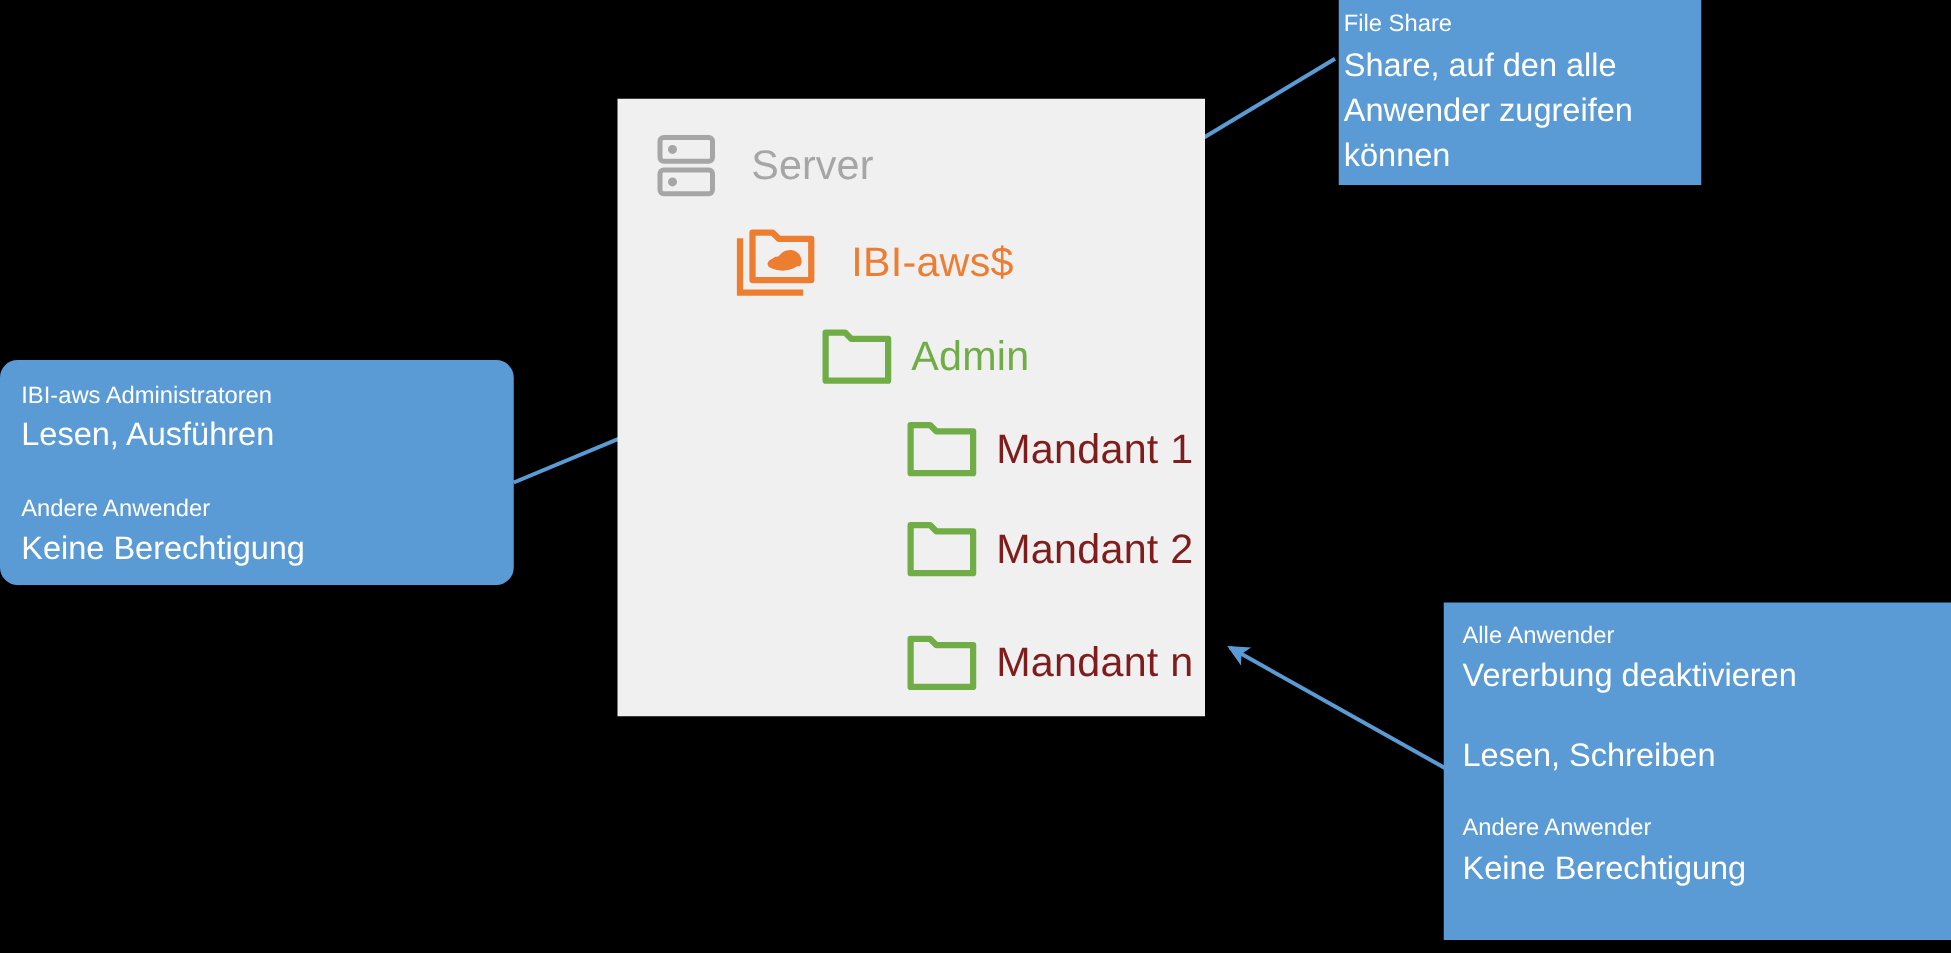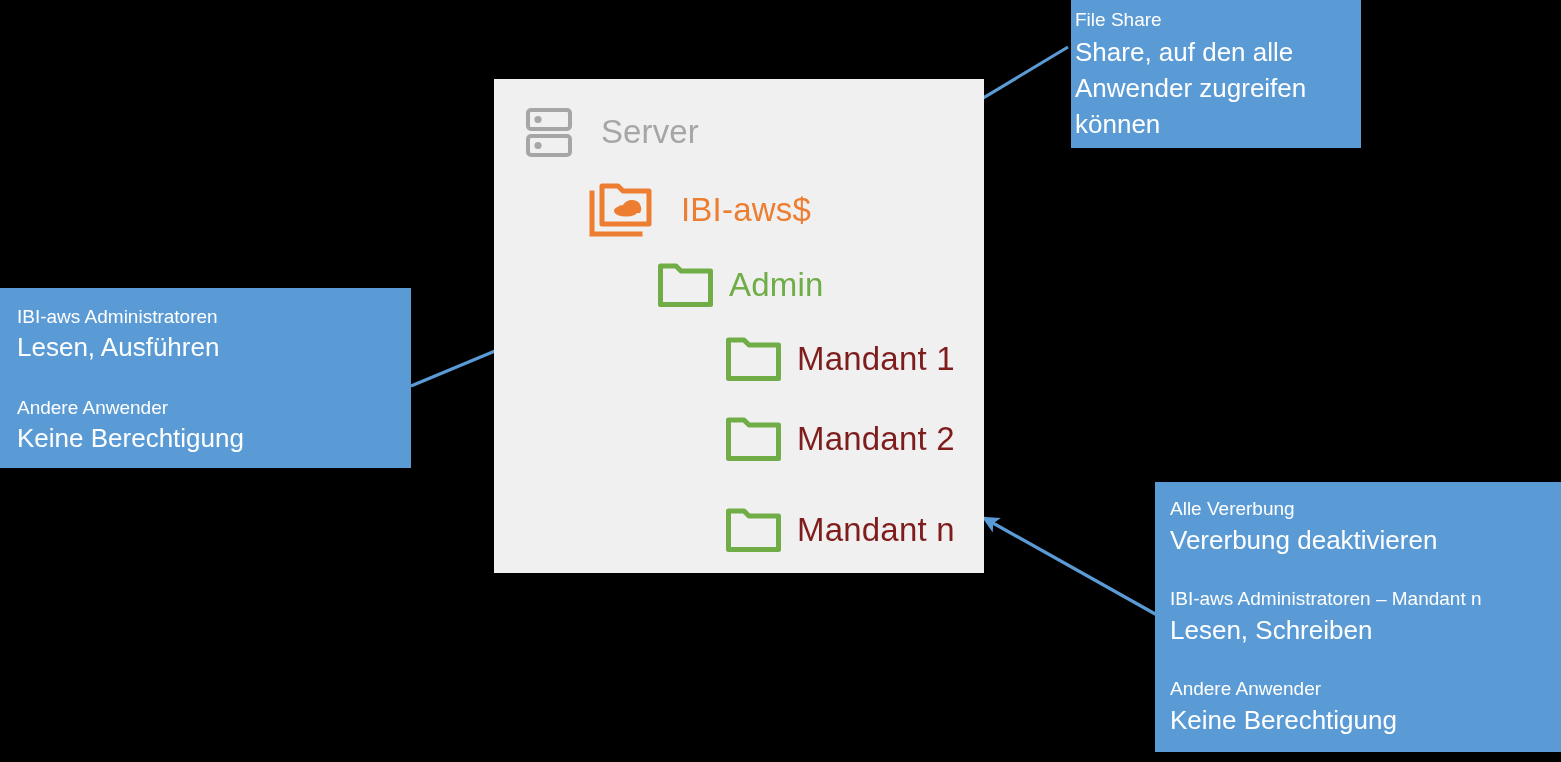--- a/index.html
+++ b/index.html
@@ -7,21 +7,20 @@
     width:1561px;height:762px;position:relative;overflow:hidden;
     font-family:"Liberation Sans", sans-serif;
     -webkit-font-smoothing:antialiased;
   }
   .stage{position:absolute;inset:0;background:#000;}
 
   
   .panel{
     position:absolute;left:494px;top:79px;width:470px;height:494px;
     background:#f0f0f0;
-    padding-left:20px;
   }
   .node{position:absolute;display:flex;align-items:center;}
   .node .label{white-space:nowrap;}
 
   .server-node{left:31px;top:25px;}
   .server-node .label{
     color:#a6a6a6;font-size:33px;margin-left:20px;letter-spacing:.1px;
   }
   .svr-icon{width:56px;height:56px;display:block;}
 
@@ -56,20 +55,21 @@
   .callout-share{
     left:1071px;top:0px;width:290px;height:148px;
     padding:7px 0 0 4px;
   }
   .callout-share .small{margin-bottom:1px;}
   .callout-share .big{line-height:36px;}
 
   .callout-admin{
     left:0px;top:288px;width:411px;height:180px;
     padding:16px 0 0 17px;
+    border-radius:14px;
   }
   .callout-admin .big{line-height:35px;}
   .callout-admin .gap{height:30px;}
 
   .callout-mandant{
     left:1155px;top:482px;width:406px;height:270px;
     padding:14px 0 0 15px;
   }
   .callout-mandant .big{line-height:36px;}
   .callout-mandant .gap{height:28px;}
@@ -167,23 +167,22 @@
 
   <div class="callout callout-admin">
     <div class="small">IBI-aws Administratoren</div>
     <div class="big">Lesen, Ausführen</div>
     <div class="gap"></div>
     <div class="small">Andere Anwender</div>
     <div class="big">Keine Berechtigung</div>
   </div>
 
   <div class="callout callout-mandant">
-    <div class="small">Alle Vererbung</div>
+    <div class="small">Alle Anwender</div>
     <div class="big">Vererbung deaktivieren</div>
     <div class="gap"></div>
-    <div class="small">IBI-aws Administratoren – Mandant n</div>
     <div class="big">Lesen, Schreiben</div>
     <div class="gap"></div>
     <div class="small">Andere Anwender</div>
     <div class="big">Keine Berechtigung</div>
   </div>
 
 </div>
 
 </body></html>

